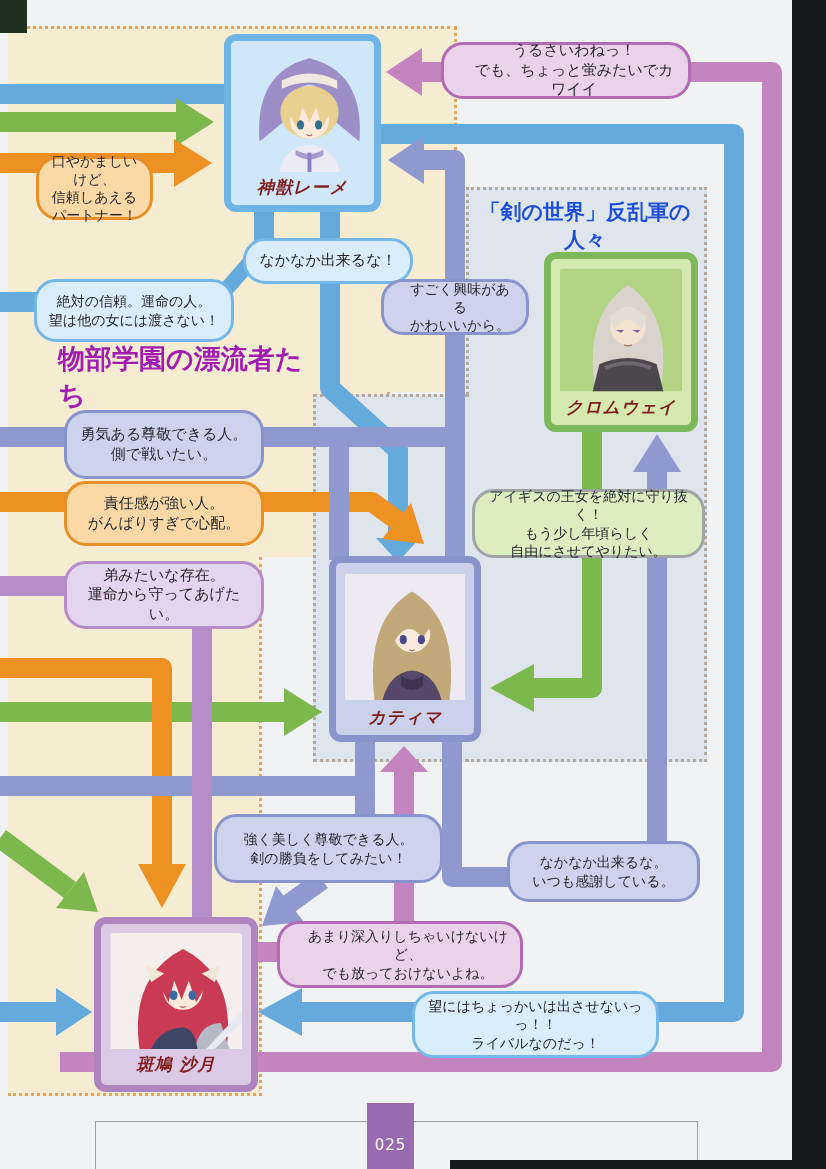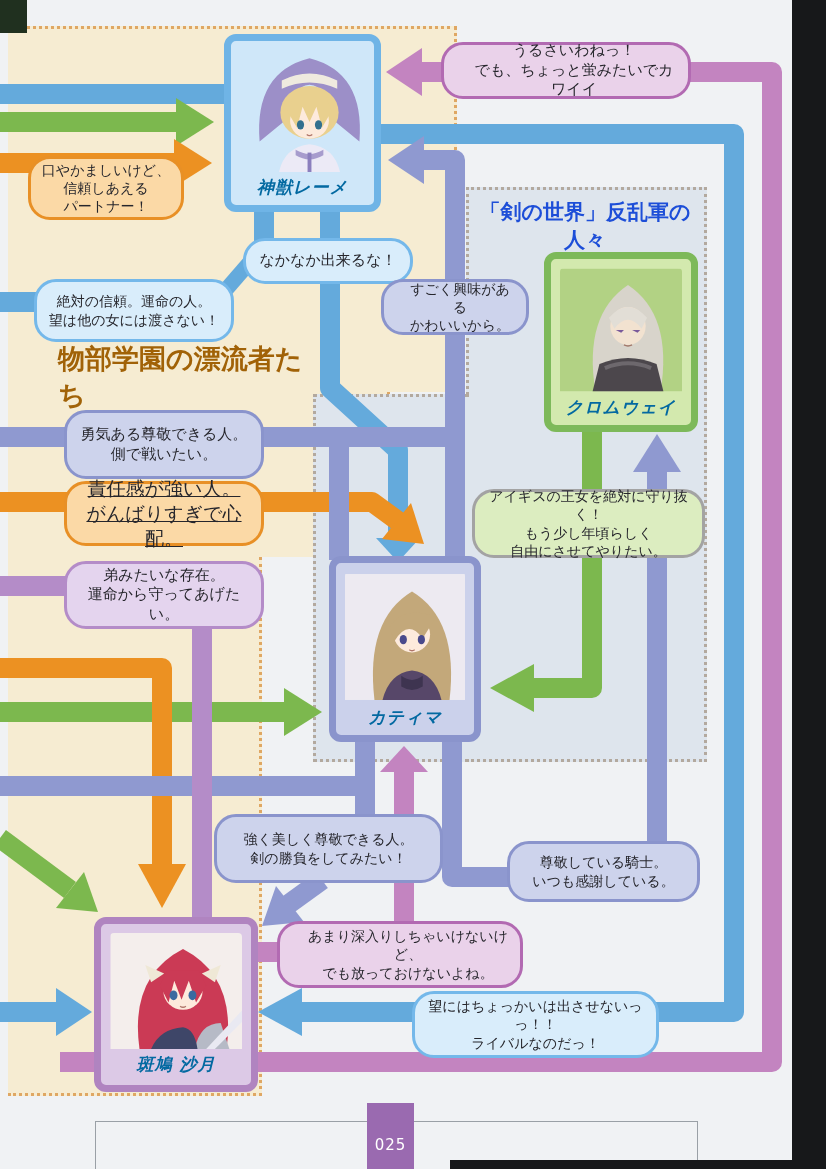--- a/index.html
+++ b/index.html
@@ -19,51 +19,51 @@
   .gray-s1{left:466px;top:187px;width:241px;height:575px;border-width:3px;}
   .gray-s2{left:313px;top:394px;width:156px;height:368px;border-top-width:3px;border-left-width:3px;border-bottom-width:3px;}
   .gray-patch{left:464px;top:397px;width:8px;height:362px;background:#dee5ed;z-index:2;}
   
   .lines{position:absolute;left:0;top:0;z-index:2;}
   
   .char{position:absolute;box-sizing:border-box;border-radius:12px;z-index:4;
         display:flex;flex-direction:column;padding:9px;}
   .char .img{flex:0 0 auto;border-radius:4px;overflow:hidden;}
   .char .label{flex:1;display:flex;align-items:center;justify-content:center;
-        font-weight:bold;font-style:italic;font-size:17px;color:#0369a1;letter-spacing:1px;}
+        font-weight:bold;font-style:italic;font-size:17px;color:#7f1d1d;letter-spacing:1px;}
   .char-reme{left:224px;top:34px;width:157px;height:178px;background:#cfe7f9;border:7px solid #6fb4e6;}
   .char-crom{left:544px;top:252px;width:154px;height:180px;background:#d3e9ae;border:7px solid #7db95a;}
   .char-kati{left:329px;top:556px;width:152px;height:186px;background:#cbd1eb;border:7px solid #8a94cc;}
   .char-ikar{left:94px;top:917px;width:164px;height:175px;background:#dcc9e6;border:7px solid #b084c0;}
   
   .bubble{position:absolute;box-sizing:border-box;border-radius:22px;z-index:5;
         display:flex;align-items:center;justify-content:center;text-align:center;
         font-size:14px;line-height:1.3;white-space:pre-line;padding:3px 10px;color:#26262c;}
   .bb-blue{background:#d9edfb;border:3px solid #74b8ea;}
   .bb-peri{background:#cdd3ec;border:3px solid #8a94cc;}
   .bb-orng{background:#fbd9a6;border:3px solid #e89026;}
   .bb-gren{background:#dcedc0;border:3px solid #a3a3a3;}
   .bb-lave{background:#e4d4ee;border:3px solid #b48cc8;}
   .bb-pink{background:#ead2ea;border:3px solid #b26ab2;padding-left:26px;}
   .b0{left:441px;top:42px;width:250px;height:57px;font-size:15px;}
-  .b1{left:28px;top:156px;width:156px;height:64px;}
+  .b1{left:36px;top:156px;width:117px;height:64px;}
   .b2{left:243px;top:238px;width:170px;height:46px;font-size:15px;}
   .b3{left:34px;top:279px;width:200px;height:63px;}
   .b4{left:381px;top:279px;width:148px;height:56px;padding-left:20px;}
   .b5{left:64px;top:410px;width:200px;height:69px;font-size:15px;}
-  .b6{left:64px;top:481px;width:200px;height:65px;font-size:19px;text-decoration:underline;}
+  .b6{left:64px;top:481px;width:200px;height:65px;font-size:15px;}
   .b7{left:472px;top:489px;width:233px;height:69px;}
   .b8{left:64px;top:561px;width:200px;height:68px;font-size:15px;text-align:center;}
   .b9{left:214px;top:814px;width:229px;height:69px;}
   .b10{left:507px;top:841px;width:193px;height:61px;}
   .b11{left:277px;top:921px;width:246px;height:67px;}
   .b12{left:412px;top:991px;width:247px;height:67px;}
   
   .title-monobe{position:absolute;left:58px;top:341px;width:260px;z-index:5;
-        font-size:27px;font-weight:bold;color:#a16207;letter-spacing:0px;}
+        font-size:27px;font-weight:bold;color:#a21caf;letter-spacing:0px;}
   .title-rebels{position:absolute;left:460px;top:198px;width:250px;z-index:5;text-align:center;
         font-size:21px;font-weight:bold;color:#1d4ed8;}
   
   .footer-frame{position:absolute;left:95px;top:1121px;width:601px;height:47px;
         border:1px solid #9aa0a6;z-index:6;}
   .footer-tab{position:absolute;left:367px;top:1103px;width:47px;height:84px;background:#9a6ab0;z-index:7;
         display:flex;align-items:center;justify-content:center;color:#fff;font-size:15px;letter-spacing:1px;}
 </style>
 </head>
 <body>
@@ -241,21 +241,21 @@
 側で戦いたい。</div>
   <div class="bubble bb-orng b6">責任感が強い人。
 がんばりすぎで心配。</div>
   <div class="bubble bb-gren b7">アイギスの王女を絶対に守り抜く！
 もう少し年頃らしく
 自由にさせてやりたい。</div>
   <div class="bubble bb-lave b8">弟みたいな存在。
 運命から守ってあげたい。</div>
   <div class="bubble bb-peri b9">強く美しく尊敬できる人。
 剣の勝負をしてみたい！</div>
-  <div class="bubble bb-peri b10">尊敬している騎士。
+  <div class="bubble bb-peri b10">なかなか出来るな。
 いつも感謝している。</div>
   <div class="bubble bb-pink b11">あまり深入りしちゃいけないけど、
 でも放っておけないよね。</div>
   <div class="bubble bb-blue b12">望にはちょっかいは出させないっっ！！
 ライバルなのだっ！</div>
 
   <div class="footer-frame"></div>
   <div class="footer-tab">
     <span>025</span>
   </div>

